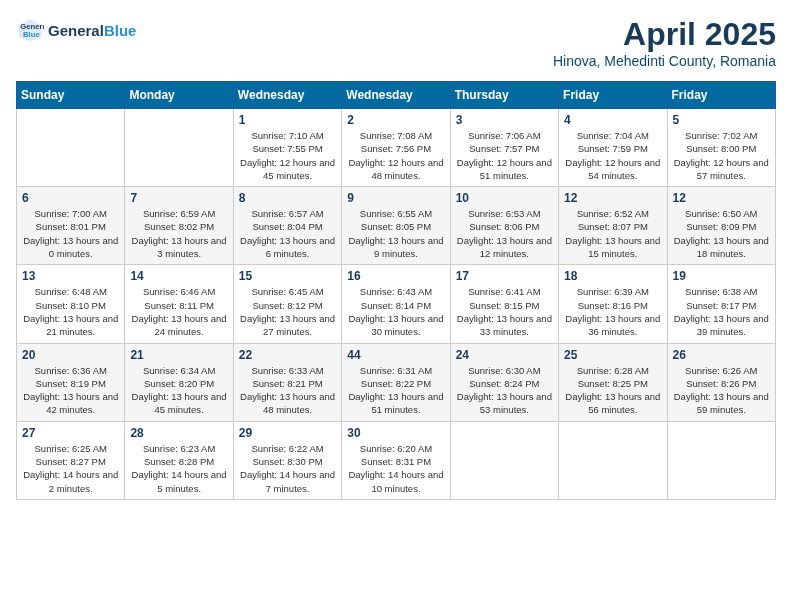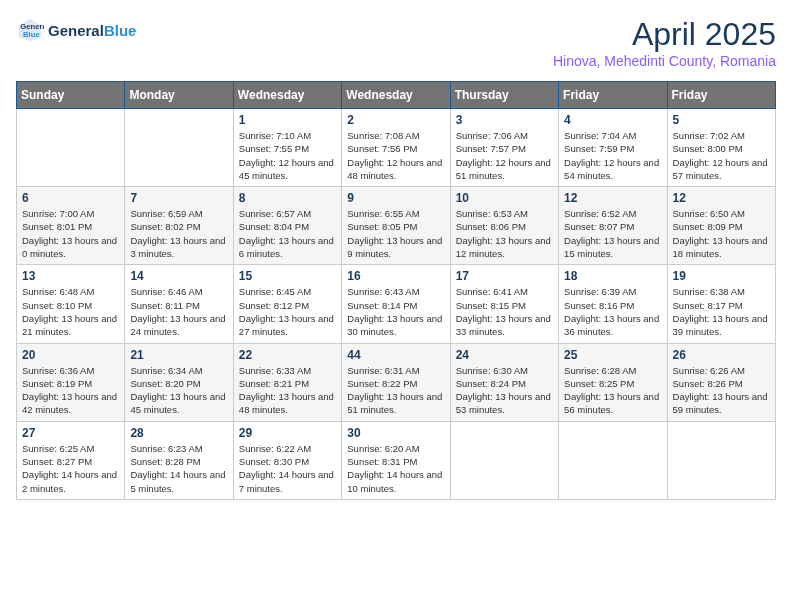--- a/index.html
+++ b/index.html
@@ -23,34 +23,34 @@
     }
     .logo-icon {
       width: 28px;
       height: 28px;
     }
     .title-block {
       text-align: right;
     }
     .title-block .month-year {
       font-size: 32px;
-      font-weight: normal;
+      font-weight: bold;
       color: #1a3a5c;
     }
     .title-block .location {
       font-size: 14px;
-      color: #8b5cf6;
+      color: #0c4a6e;
     }
     .calendar {
       width: 100%;
       border-collapse: collapse;
       border: 1px solid #ccc;
     }
     .calendar th {
-      background: #737373;
+      background: #0369a1;
       color: #fff;
       font-size: 12px;
       font-weight: bold;
       padding: 6px 4px;
       text-align: left;
       border: 1px solid #1a5a9a;
     }
     .calendar td {
       vertical-align: top;
       border: 1px solid #ccc;
@@ -68,20 +68,21 @@
       font-size: 12px;
       font-weight: bold;
       color: #1a3a5c;
       display: block;
       margin-bottom: 2px;
     }
     .day-info {
       font-size: 9.5px;
       line-height: 1.4;
       color: #333;
+      text-align: center;
     }
     .empty-cell {
       background: #fff !important;
     }
   </style>
 </head>
 <body>
 
 <div class="header">
   <div class="logo">

